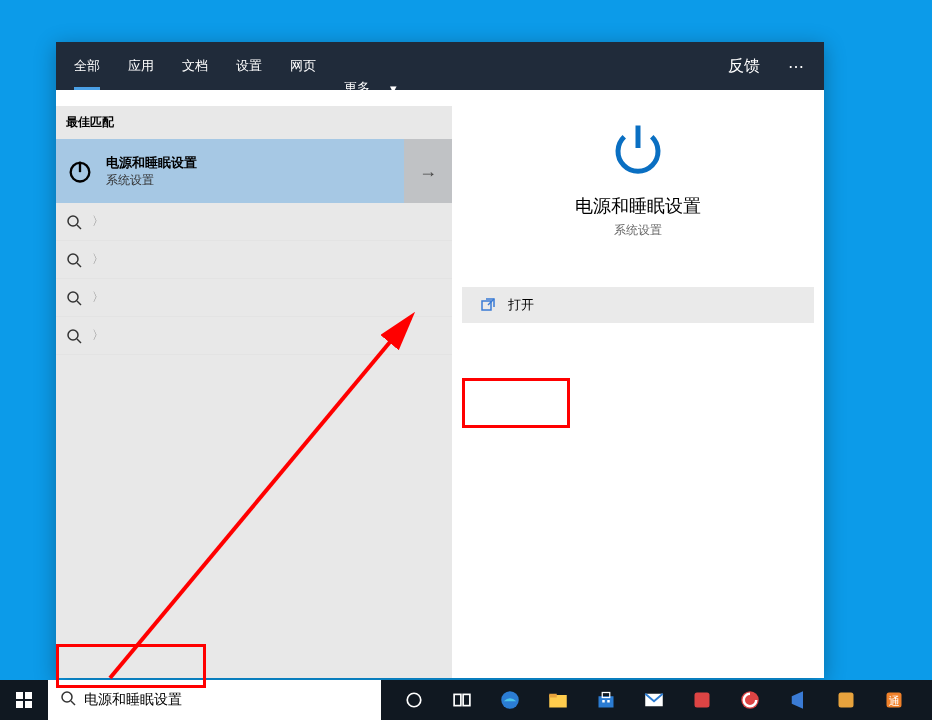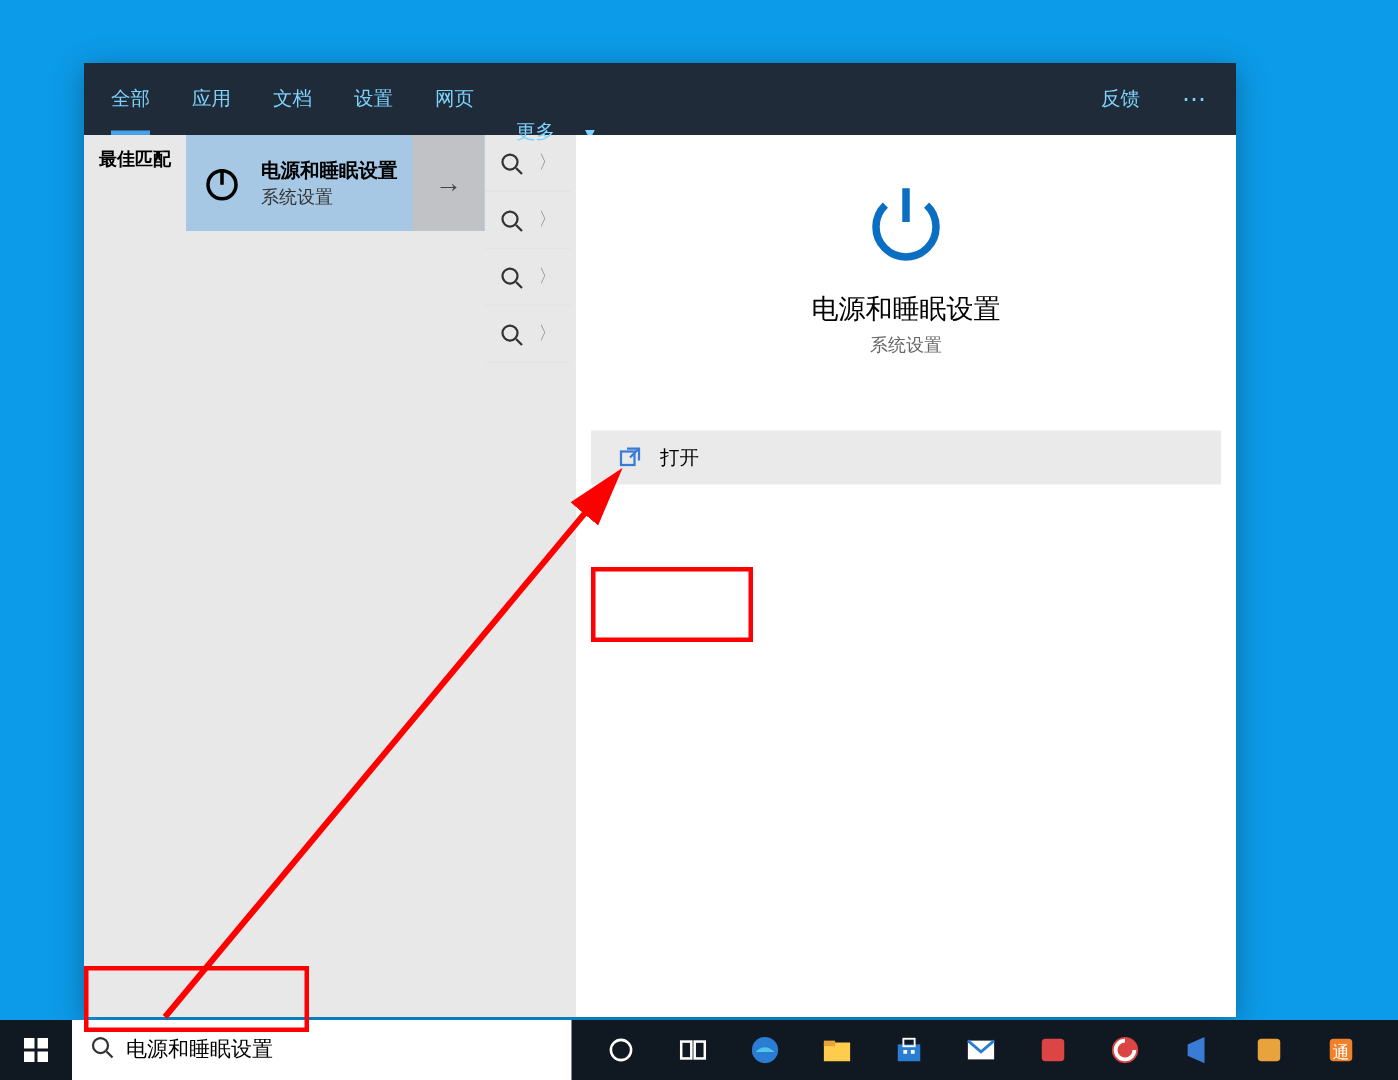--- a/index.html
+++ b/index.html
@@ -1,29 +1,29 @@
 <!DOCTYPE html>
 <html><head>
   <meta charset="utf-8">
   <style>
     * { margin: 0; padding: 0; box-sizing: border-box; font-family: "Microsoft YaHei", "Segoe UI", sans-serif; }
     body { width: 932px; height: 720px; background: #0c9be9; position: relative; overflow: hidden; }
     
     .search-panel { position: absolute; top: 42px; left: 56px; width: 768px; height: 636px; background: #fff; display: flex; flex-direction: column; box-shadow: 0 4px 20px rgba(0,0,0,0.3); }
     
-    .tabs { background: #202b3a; height: 48px; display: flex; align-items: center; color: #7dd3fc; padding: 0 4px; font-size: 13px; }
+    .tabs { background: #202b3a; height: 48px; display: flex; align-items: center; color: #ffffff; padding: 0 4px; font-size: 13px; }
     .tab { padding: 0 14px; height: 48px; display: flex; align-items: center; cursor: pointer; position: relative; }
     .tab.active::after { content: ''; position: absolute; bottom: 0; left: 14px; right: 14px; height: 3px; background: #4aa0e6; }
     .tab-more { display: flex; align-items: center; gap: 20px; margin-top: 44px; }
     .tabs-spacer { flex: 1; }
-    .feedback { padding: 0 14px; font-size: 13px; cursor: pointer; }
+    .feedback { padding: 0 14px; font-size: 16px; cursor: pointer; }
     .more-dots { padding: 0 14px; font-size: 16px; cursor: pointer; letter-spacing: 2px; }
     
     .content { flex: 1; display: flex; }
-    .left-col { width: 328px; background: #e8e8e8; display: flex; flex-direction: row; }
+    .left-col { width: 396px; background: #e8e8e8; display: flex; flex-direction: column; margin-top: 16px; }
     .section-header { padding: 8px 10px; font-size: 12px; font-weight: bold; color: #000; background: #e8e8e8; }
     
     .best-match { display: flex; background: #a6c8e4; height: 64px; }
     .best-match-main { flex: 1; display: flex; align-items: center; padding: 0 10px; gap: 12px; cursor: pointer; }
     .best-match-arrow { width: 48px; background: #c0c2c5; display: flex; align-items: center; justify-content: center; cursor: pointer; font-size: 18px; color: #444; }
     .power-icon-sm { width: 28px; height: 28px; display: flex; align-items: center; justify-content: center; }
     .bm-text { display: flex; flex-direction: column; }
     .bm-title { font-size: 13px; font-weight: bold; color: #000; }
     .bm-sub { font-size: 12px; color: #333; }
     

